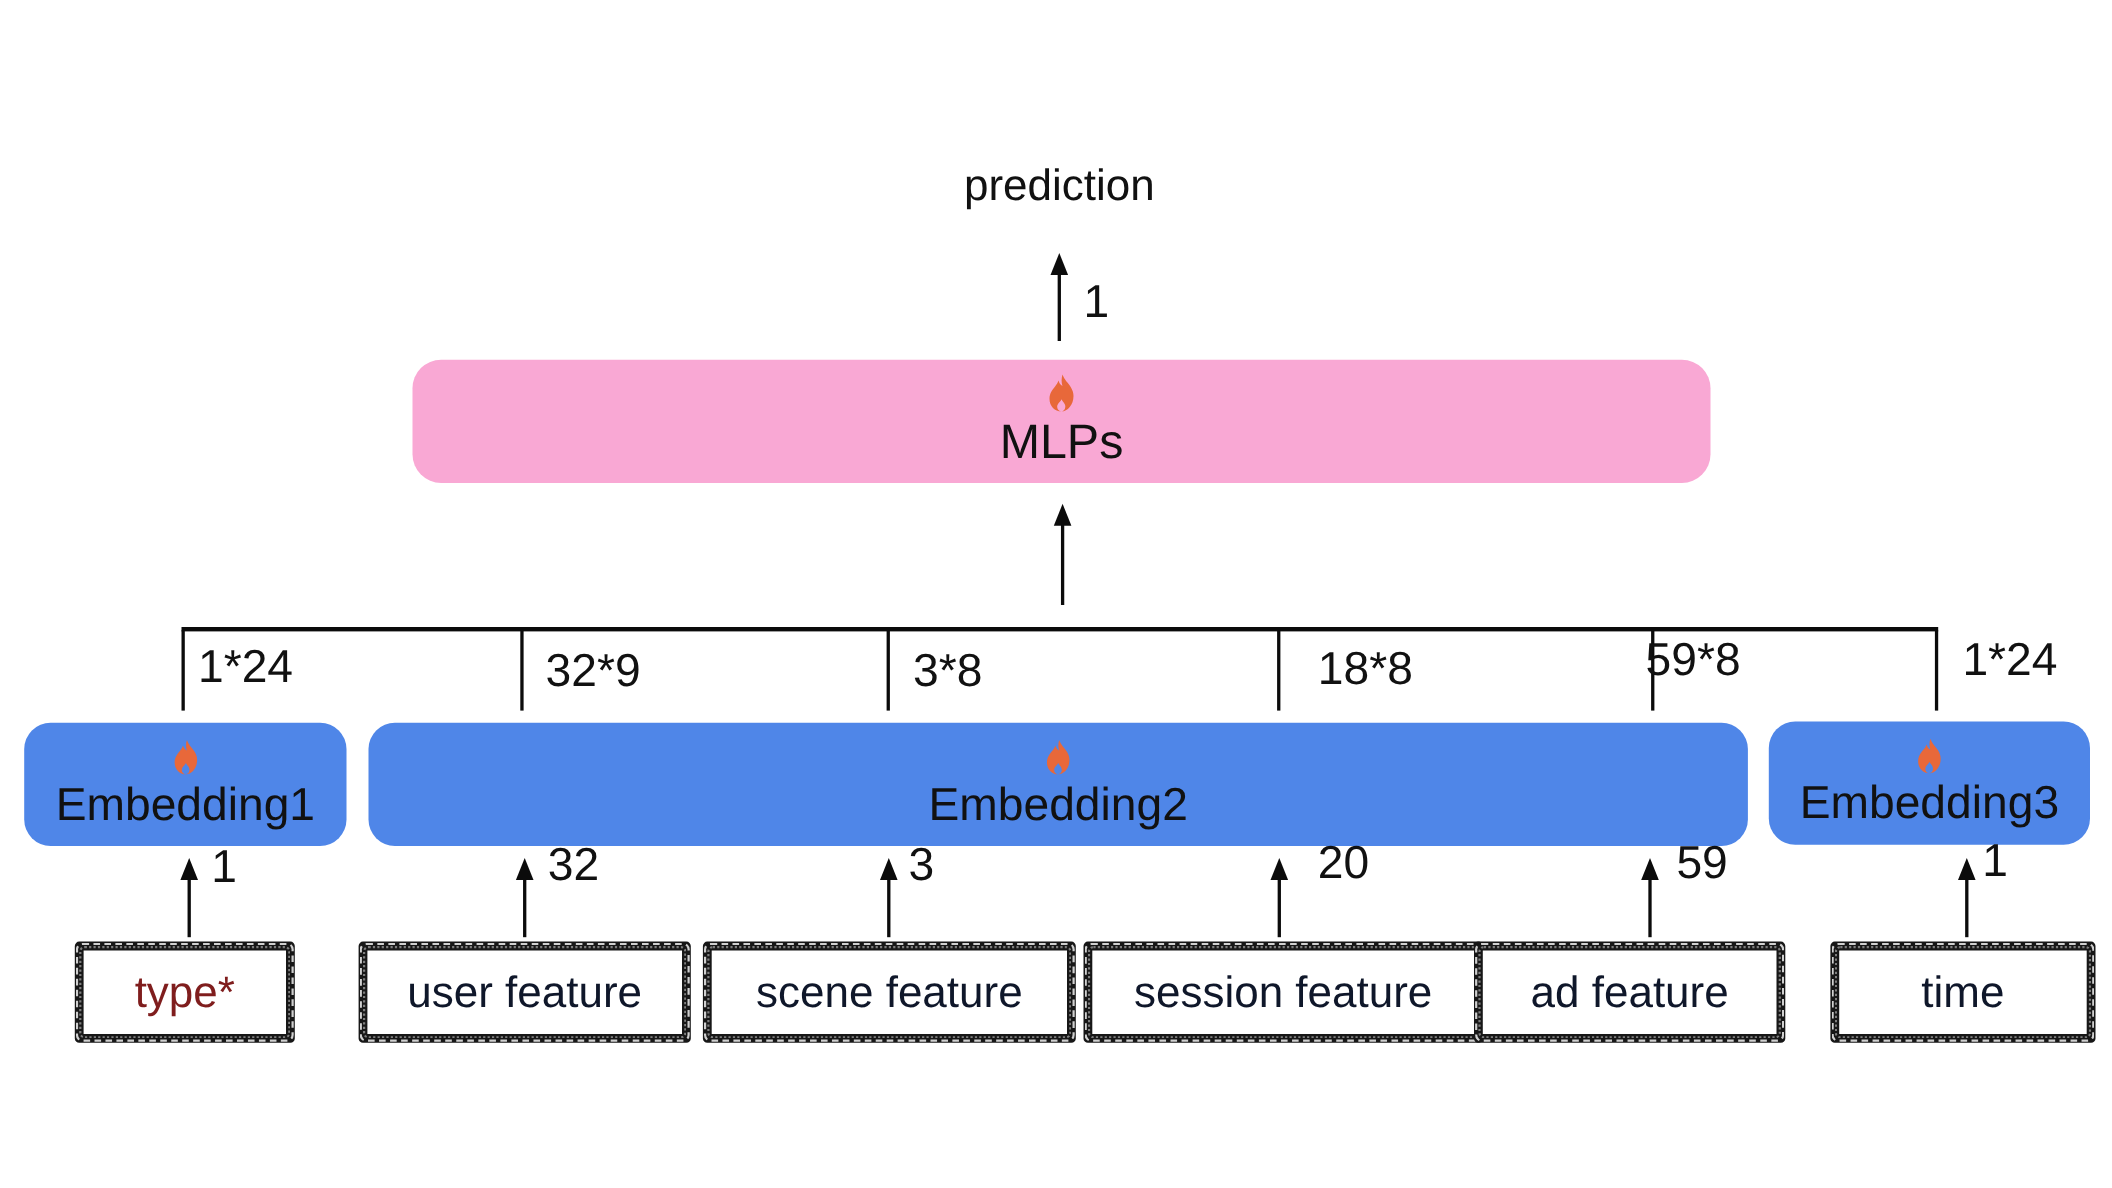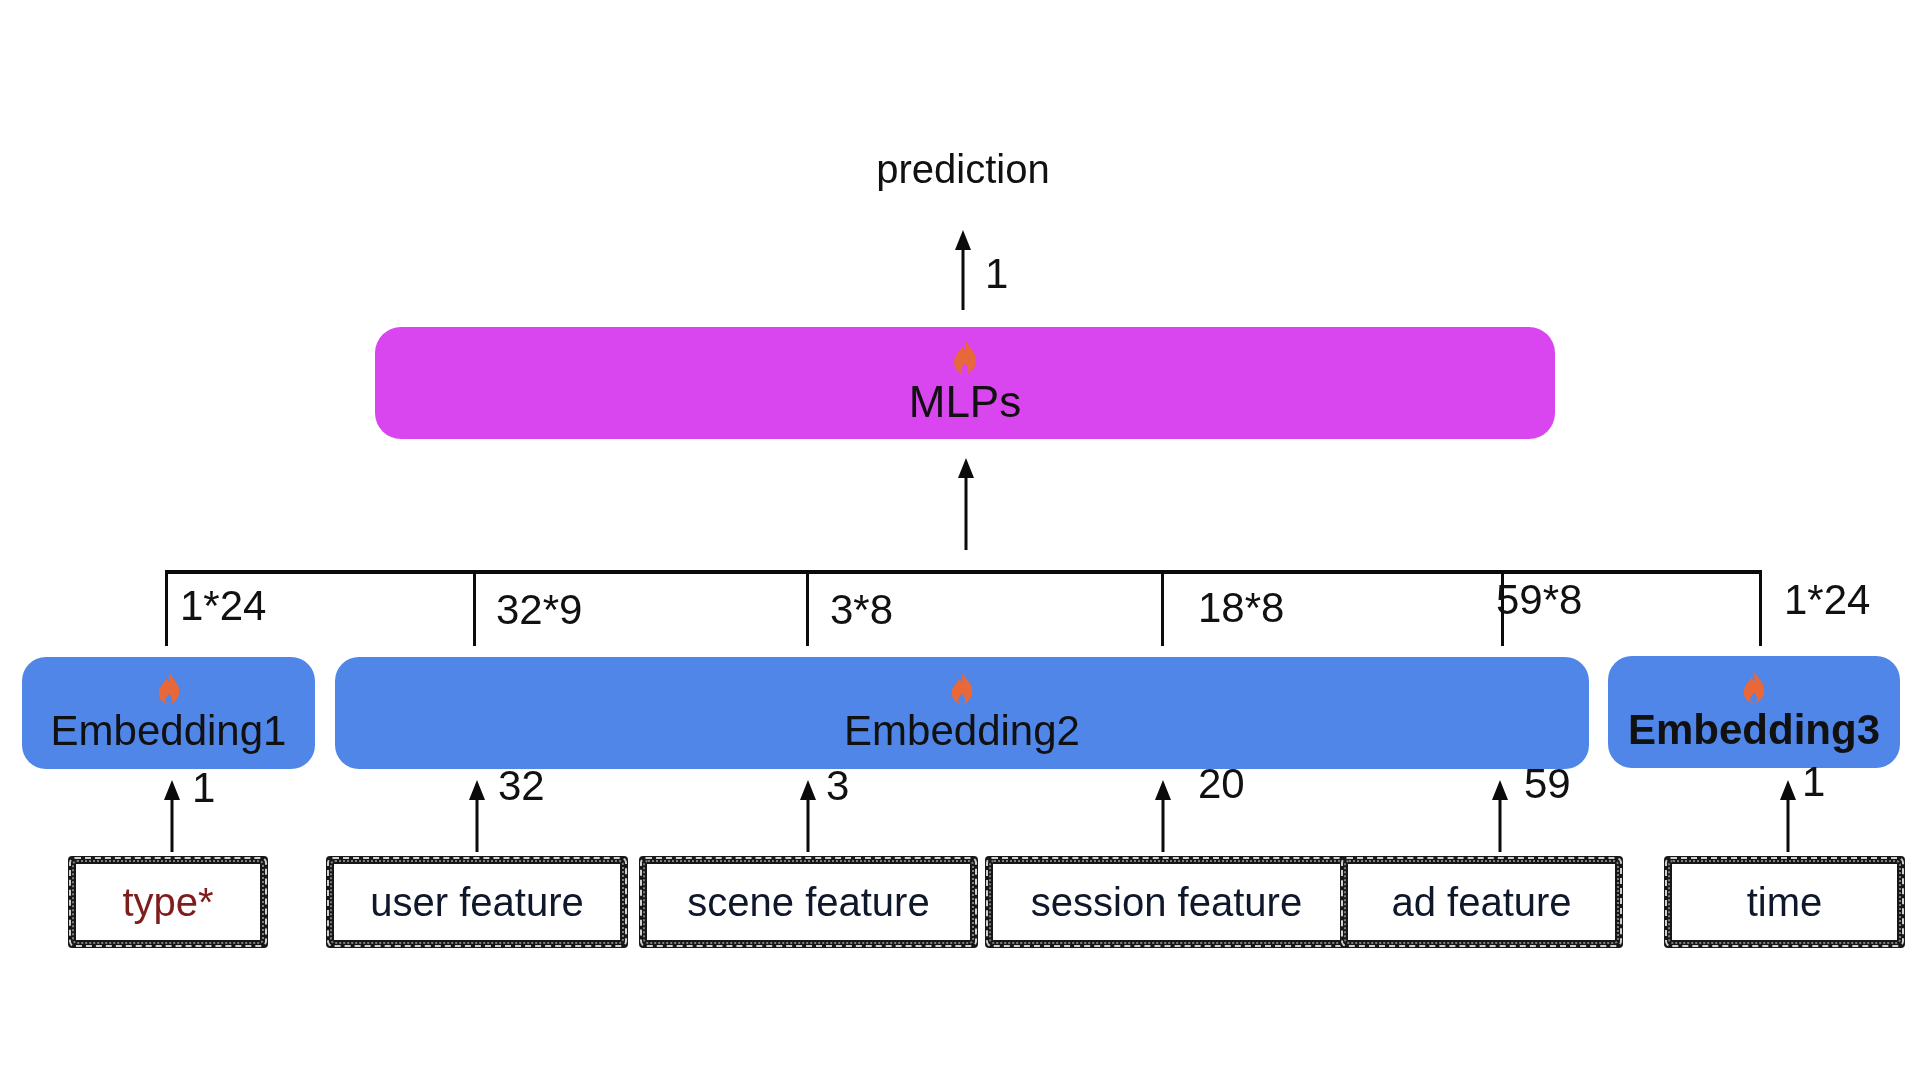--- a/index.html
+++ b/index.html
@@ -8,21 +8,21 @@
     font-family:"Liberation Sans", sans-serif;color:#111;
   }
   .txt{position:absolute;line-height:1.05;white-space:nowrap;color:#111;}
   .center{text-align:center;}
 
   
   .roundbox{
     position:absolute;box-sizing:border-box;border-radius:24px;
     display:flex;flex-direction:column;align-items:center;justify-content:center;gap:2px;
   }
-  .mlp{background:#d946ef;border-radius:26px;}
+  .mlp{background:#f9a8d4;border-radius:26px;}
   .emb{background:#4f86e8;}
   .roundbox .boxlabel{font-size:42px;line-height:1.1;color:#111;}
 
   
   .feature{
     position:absolute;top:856px;height:92px;box-sizing:border-box;background:#ffffff;
     border:8px solid #171717;border-radius:4px;
     display:flex;align-items:center;justify-content:center;
   }
   .feature::after{
@@ -111,21 +111,21 @@
     <div class="boxlabel">Embedding1</div>
   </div>
 
   <div class="roundbox emb" style="left:335px;top:657px;width:1254px;height:112px;">
     <svg class="flame" width="30" height="35" viewBox="0 0 34 38">
       <use href="#flamePath" fill="#e8683a"></use>
     </svg>
     <div class="boxlabel">Embedding2</div>
   </div>
 
-  <div class="roundbox emb" style="left:1608px;top:656px;width:292px;height:112px;font-weight:bold;">
+  <div class="roundbox emb" style="left:1608px;top:656px;width:292px;height:112px;">
     <svg class="flame" width="30" height="35" viewBox="0 0 34 38">
       <use href="#flamePath" fill="#e8683a"></use>
     </svg>
     <div class="boxlabel">Embedding3</div>
   </div>
 
   <div class="arrow" style="left:163px;top:780px;height:72px;">
       <div class="stem"></div>
       <div class="head"></div>
     </div>

